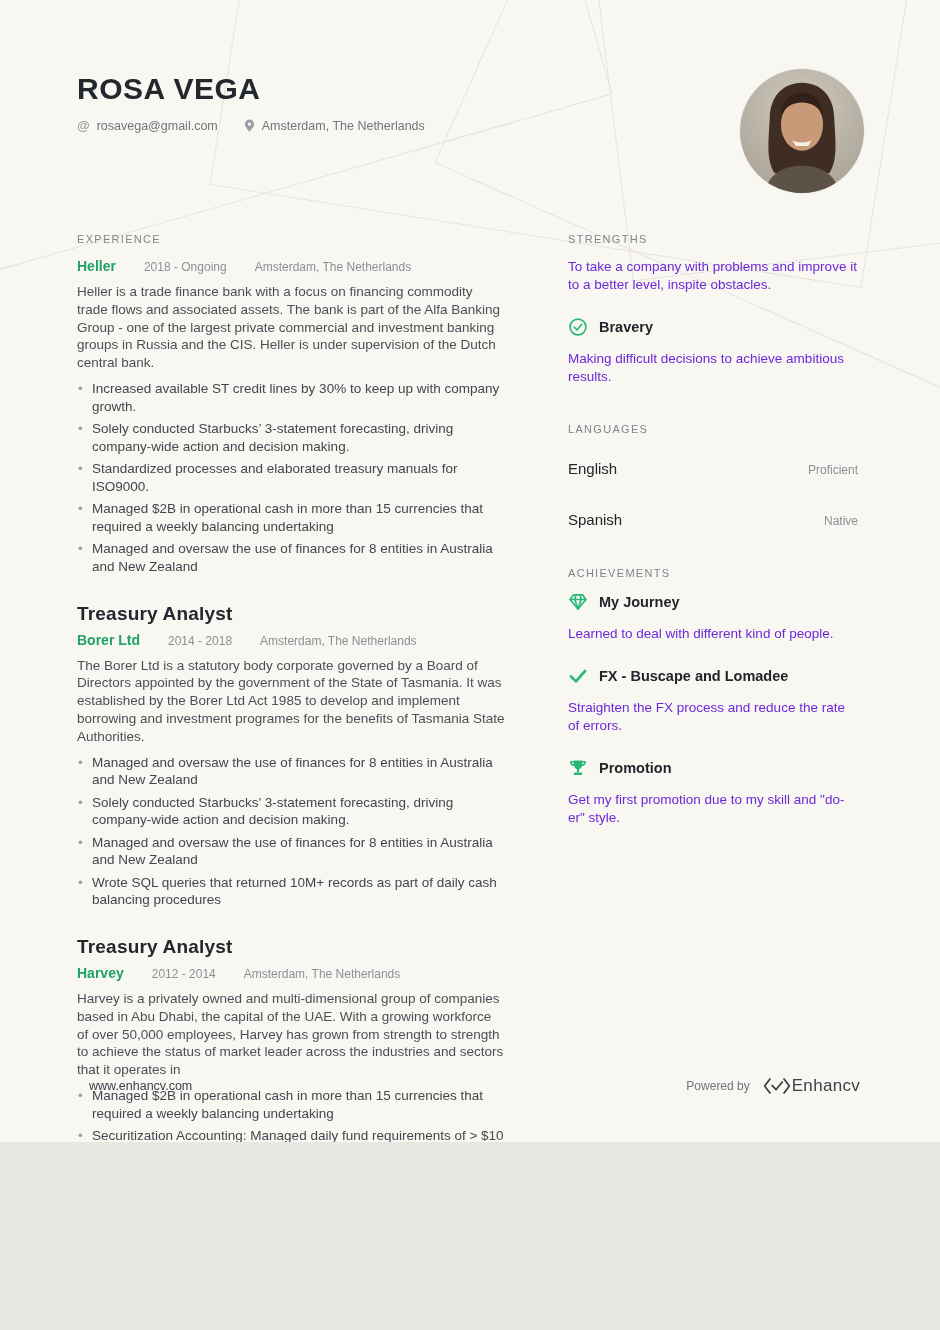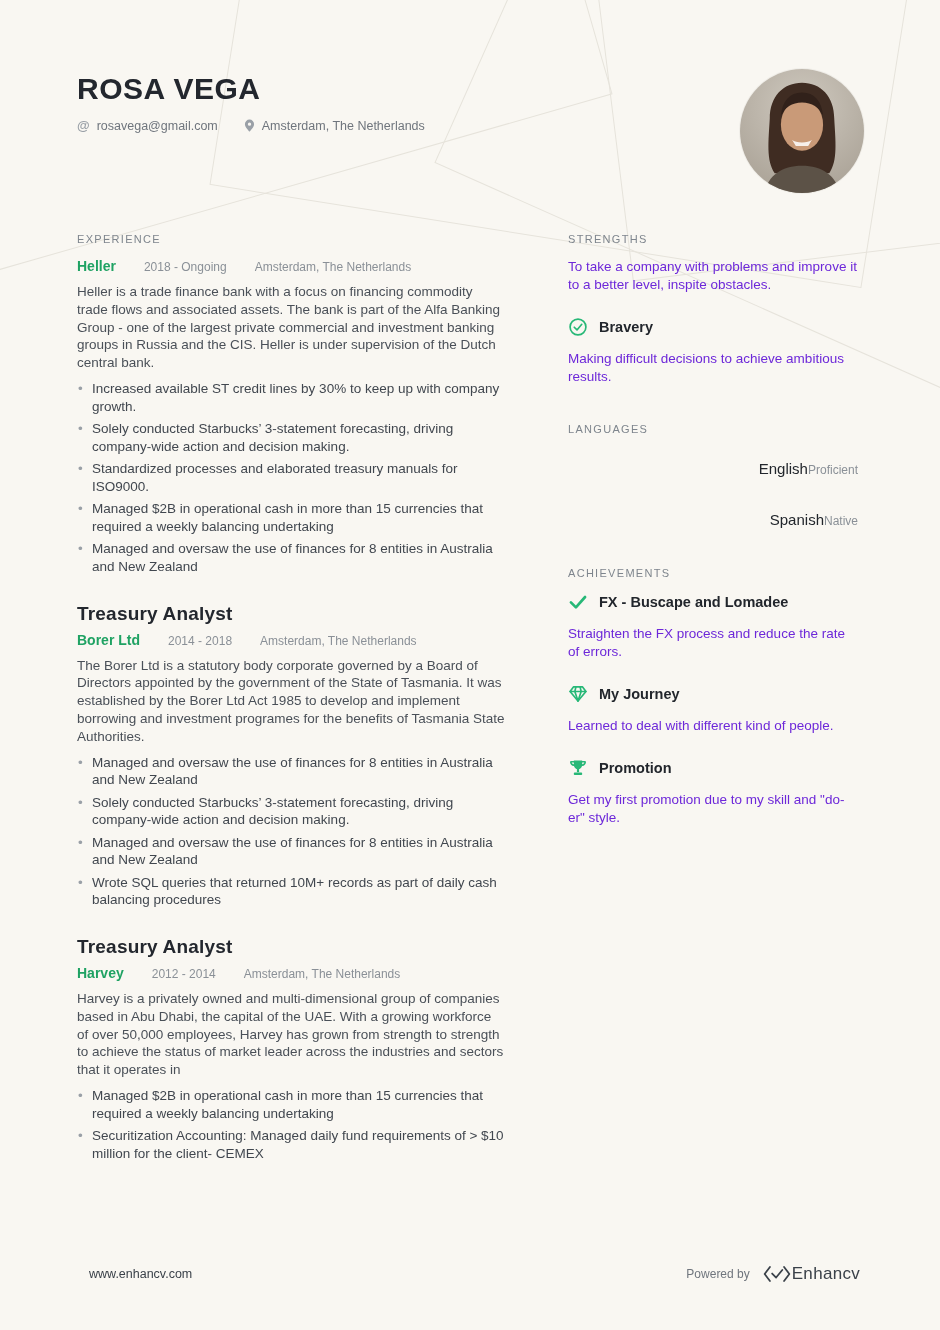--- a/index.html
+++ b/index.html
@@ -1,19 +1,19 @@
 <!DOCTYPE html>
 <html style="--accent: #1fa263; --icon-green: #27b877; --page-bg: #f9f7f2; --heading: #23272e; --body: #4a5058; --muted: #8a9097;"><head>
 <meta charset="utf-8">
 <style>
   * { margin:0; padding:0; box-sizing:border-box; }
   html,body { background:#e9e7e2; }
   body { font-family:"Liberation Sans","DejaVu Sans",sans-serif; }
   .page {
-    position:relative; width:940px; height:1330px; margin:0 auto;
+    position:relative; width:940px; height:1142px; margin:0 auto;
     background:var(--page-bg,#f9f7f2); overflow:hidden; color:var(--body,#4a5058);
   }
   
   .deco { position:absolute; border:1px solid #e6e3db; pointer-events:none; }
   .deco1 { left:-140px; top:-280px; width:700px; height:480px; transform:rotate(-16deg); }
   .deco2 { left:250px; top:-330px; width:660px; height:570px; transform:rotate(9deg); }
   .deco3 { left:520px; top:-240px; width:560px; height:540px; transform:rotate(24deg); }
   .deco4 { left:590px; top:-420px; width:720px; height:660px; transform:rotate(-7deg); }
 
   .header { position:relative; padding:72px 80px 0 77px; z-index:2; }
@@ -44,21 +44,21 @@
     color:#41474f; margin-bottom:5px; }
   .job-bullets li::before { content:"•"; position:absolute; left:1px; top:0; color:#9aa0a7; }
 
   .side-item { margin-bottom:23px; }
   .side-item-head { display:flex; align-items:center; gap:11px; }
   .side-item-head svg { width:20px; height:20px; flex:0 0 20px; }
   .side-item-title { font-size:14.5px; font-weight:700; color:#22262c; }
   .side-item-desc { margin-top:13px; font-size:13.5px; line-height:1.33; color:#6d28d9; }
 
   .languages { margin-top:37px; }
-  .lang-row { display:flex; justify-content:flex-end; align-items:baseline; padding:5px 0 9px;margin-top:20px; }
+  .lang-row { display:flex; justify-content:space-between; align-items:baseline; padding:5px 0 9px;margin-top:20px; }
   .lang-name { font-size:15px; color:#22262c; }
   .lang-level { font-size:12px; color:var(--muted,#8a9097); }
 
   .achievements { margin-top:30px; }
 
   .icon-stroke { fill:none; stroke:var(--icon-green,#27b877); stroke-width:2;
     stroke-linecap:round; stroke-linejoin:round; }
   .icon-fill { fill:var(--icon-green,#27b877); }
 
   .footer { position:absolute; left:89px; right:80px; bottom:46px; display:flex;
@@ -197,36 +197,36 @@
           <span class="lang-level">Native</span>
         </div>
       </div>
 
       <div class="achievements">
         <div class="section-label">ACHIEVEMENTS</div>
 
         <div class="side-item">
           <div class="side-item-head">
             <svg viewBox="0 0 24 24">
-              <polyline class="icon-stroke" style="stroke-width:3.2" points="3.5,12.5 9.5,18.5 20.5,6"></polyline>
-            </svg>
-            <span class="side-item-title">FX - Buscape and Lomadee</span>
-          </div>
-          <div class="side-item-desc">Straighten the FX process and reduce the rate of errors.</div>
-        </div>
-
-        <div class="side-item">
-          <div class="side-item-head">
-            <svg viewBox="0 0 24 24">
               <path class="icon-stroke" d="M6.5 3.5h11l4 5.5-9.5 11.5L2.5 9z"></path>
               <path class="icon-stroke" d="M2.5 9h19M9.5 3.5 8.2 9l3.8 11.5M14.5 3.5 15.8 9l-3.8 11.5"></path>
             </svg>
             <span class="side-item-title">My Journey</span>
           </div>
           <div class="side-item-desc">Learned to deal with different kind of people.</div>
+        </div>
+
+        <div class="side-item">
+          <div class="side-item-head">
+            <svg viewBox="0 0 24 24">
+              <polyline class="icon-stroke" style="stroke-width:3.2" points="3.5,12.5 9.5,18.5 20.5,6"></polyline>
+            </svg>
+            <span class="side-item-title">FX - Buscape and Lomadee</span>
+          </div>
+          <div class="side-item-desc">Straighten the FX process and reduce the rate of errors.</div>
         </div>
 
         <div class="side-item">
           <div class="side-item-head">
             <svg viewBox="0 0 24 24">
               <path class="icon-fill" d="M7 3h10v5.5a5 5 0 0 1-10 0z"></path>
               <path class="icon-stroke" d="M7 4.5H3.5a3.5 3.5 0 0 0 3.8 4M17 4.5h3.5a3.5 3.5 0 0 1-3.8 4"></path>
               <rect class="icon-fill" x="10.7" y="13" width="2.6" height="4"></rect>
               <rect class="icon-fill" x="7" y="17.5" width="10" height="3" rx="1"></rect>
             </svg>

